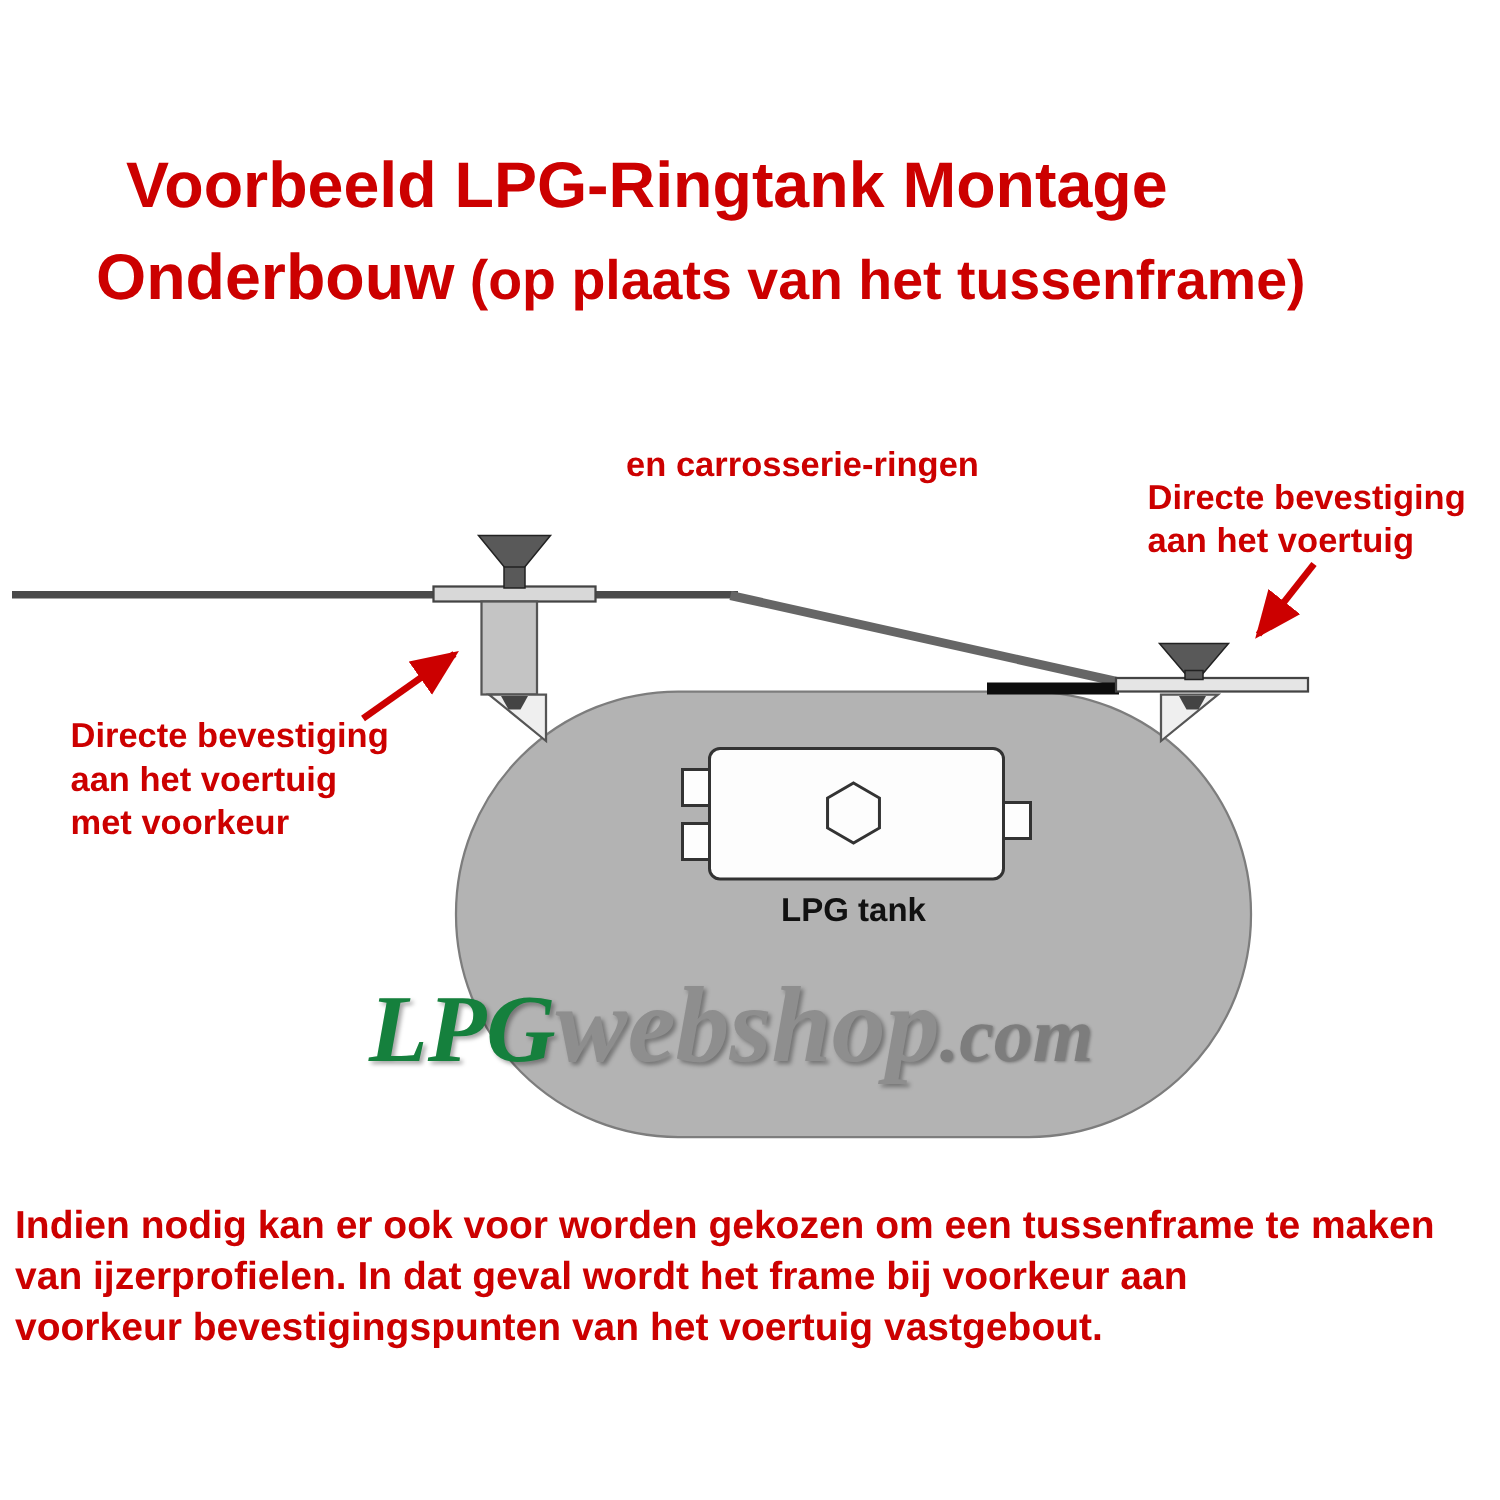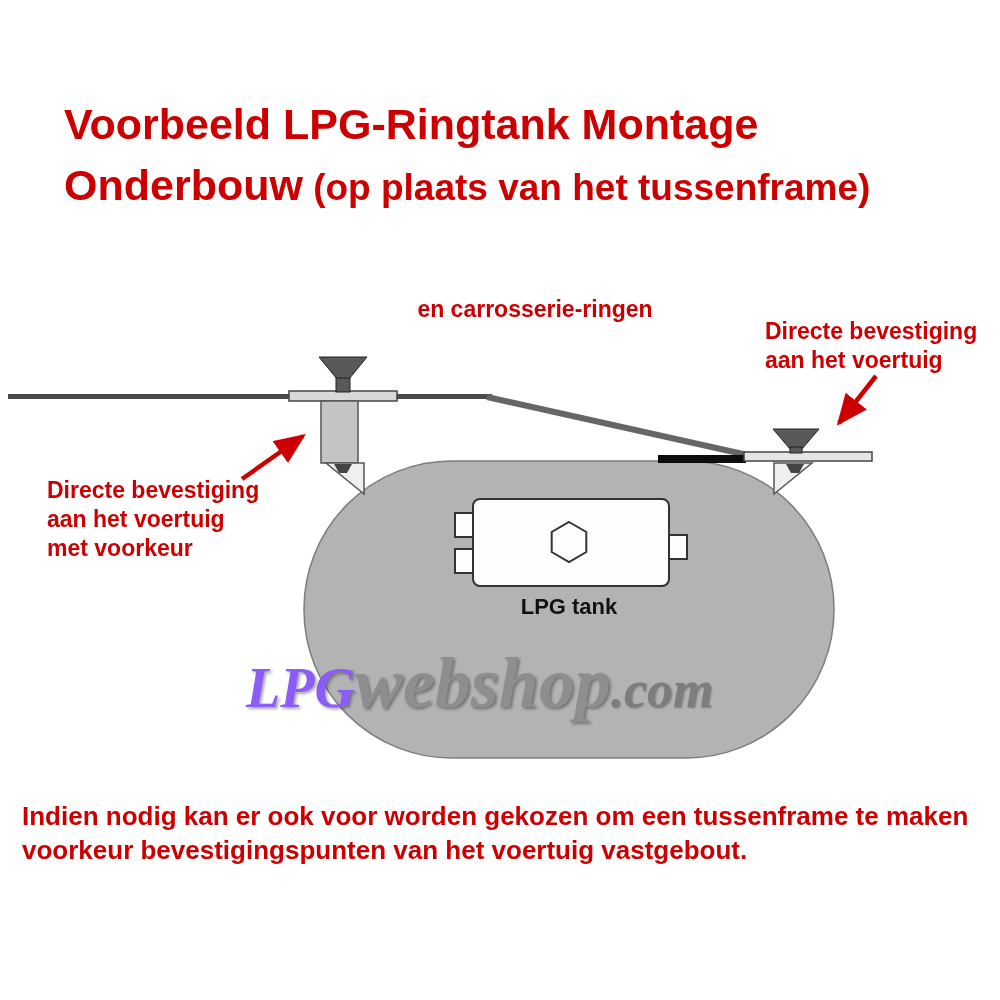--- a/index.html
+++ b/index.html
@@ -18,21 +18,21 @@
   
   .title {
     position: absolute;
     left: 64px;
     top: 94px;
     color: #cc0000;
     font-weight: bold;
     line-height: 61px;
     white-space: nowrap;
   }
-  .title-line1 { font-size: 43px; }
+  .title-line1 { font-size: 43px; margin-left: 20px; }
   .title-line2 { font-size: 43px; }
   .title-sub   { font-size: 37px; }
 
   
   .ann {
     position: absolute;
     color: #cc0000;
     font-weight: bold;
     font-size: 23px;
     line-height: 29px;
@@ -75,39 +75,39 @@
     position: absolute;
     left: 246px;
     top: 642px;
     font-family: "Liberation Serif", serif;
     font-style: italic;
     font-weight: bold;
     white-space: nowrap;
     user-select: none;
   }
   .wm-lpg {
-    font-size: 56px;
-    color: #8b5cf6;
+    font-size: 64px;
+    color: #15803d;
     text-shadow: 2px 2px 3px rgba(0,0,0,0.35);
   }
   .wm-web {
     font-size: 72px;
     color: #8e8e8e;
     text-shadow: 2px 2px 3px rgba(0,0,0,0.35);
   }
   .wm-com {
     font-size: 52px;
     color: #7d7d7d;
     text-shadow: 1px 1px 2px rgba(0,0,0,0.3);
   }
 
   
   .footer-text {
     position: absolute;
-    left: 22px;
+    left: 10px;
     top: 799px;
     color: #cc0000;
     font-weight: bold;
     font-size: 26px;
     line-height: 34px;
     white-space: nowrap;
   }
 </style>
 </head>
 <body>
@@ -186,16 +186,17 @@
     <div>aan het voertuig</div>
     <div>met voorkeur</div>
   </div>
 
   <div class="watermark">
     <span class="wm-lpg">LPG</span><span class="wm-web">webshop</span><span class="wm-com">.com</span>
   </div>
 
   <footer class="footer-text">
     <div>Indien nodig kan er ook voor worden gekozen om een tussenframe te maken</div>
+    <div>van ijzerprofielen. In dat geval wordt het frame bij voorkeur aan</div>
     <div>voorkeur bevestigingspunten van het voertuig vastgebout.</div>
   </footer>
 
 </div>
 
 </body></html>

